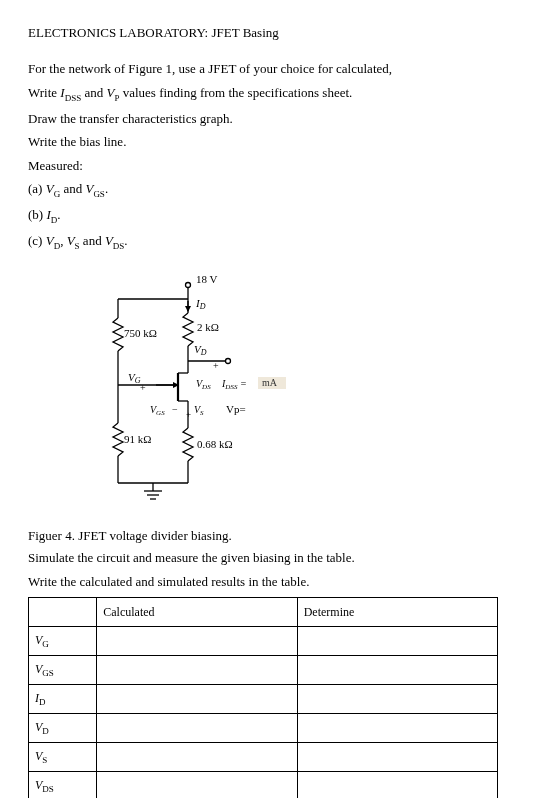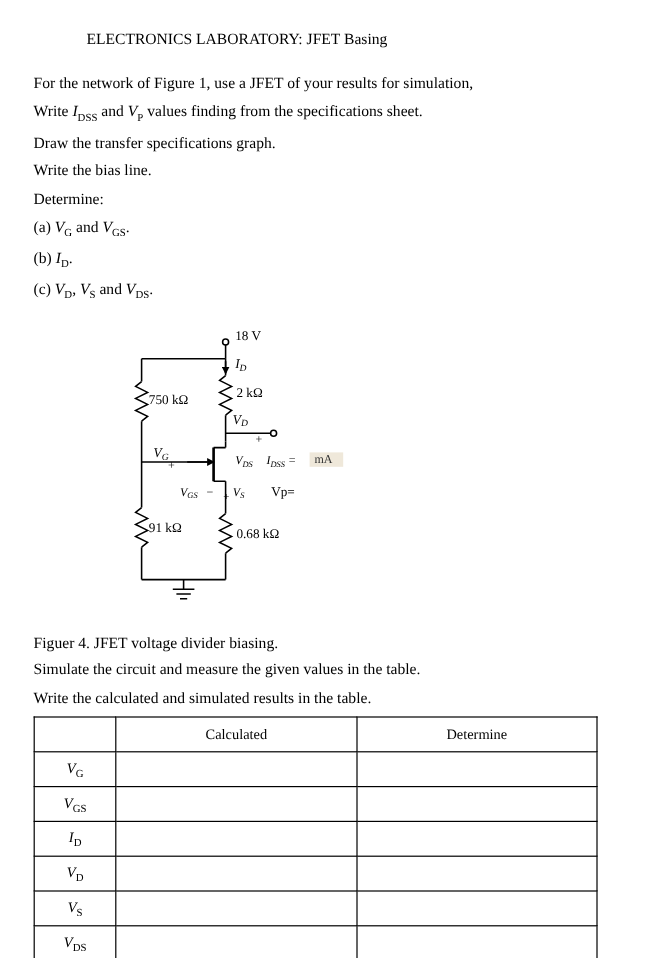--- a/index.html
+++ b/index.html
@@ -5,43 +5,43 @@
   body {
     font-family: "Times New Roman", Times, serif;
     font-size: 13px;
     margin: 0;
     padding: 25px 28px;
     width: 541px;
     box-sizing: border-box;
     color: #000;
     background: #fff;
   }
-  .title { font-size: 13px; margin-bottom: 18px; margin-left: 44px; }
+  .title { font-size: 13px; margin-bottom: 18px; }
   .para { margin: 4px 0; line-height: 1.5; }
   .subscn { font-size: 9px; vertical-align: sub; }
   .circuit-wrap { margin: 20px 0 20px 50px; position: relative; width: 300px; height: 235px; }
   .caption { margin: 6px 0 4px 0; }
   table.results { border-collapse: collapse; width: 470px; margin-top: 6px; }
-  table.results td { border: 1px solid #000; padding: 4px 6px; height: 20px; font-size: 12px; text-align: center; }
+  table.results td { border: 1px solid #000; padding: 4px 6px; height: 20px; font-size: 12px; }
   table.results td.rowlabel { width: 60px; }
   table.results td.header { width: 205px; }
   .ital { font-style: italic; }
 </style>
 </head>
 <body>
 
 <div class="title">ELECTRONICS LABORATORY: JFET Basing</div>
 
-<div class="para">For the network of Figure 1, use a JFET of your results for simulation,</div>
+<div class="para">For the network of Figure 1, use a JFET of your choice for calculated,</div>
 <div class="para">
   Write <span class="ital">I</span><span class="subscn">DSS</span> and <span class="ital">V</span><span class="subscn">P</span> values finding from the specifications sheet.
 </div>
-<div class="para">Draw the transfer specifications graph.</div>
+<div class="para">Draw the transfer characteristics graph.</div>
 <div class="para">Write the bias line.</div>
-<div class="para">Determine:</div>
+<div class="para">Measured:</div>
 <div class="para">
   (a) <span class="ital">V</span><span class="subscn">G</span> and <span class="ital">V</span><span class="subscn">GS</span>.
 </div>
 <div class="para">
   (b) <span class="ital">I</span><span class="subscn">D</span>.
 </div>
 <div class="para">
   (c) <span class="ital">V</span><span class="subscn">D</span>, <span class="ital">V</span><span class="subscn">S</span> and <span class="ital">V</span><span class="subscn">DS</span>.
 </div>
 
@@ -118,21 +118,21 @@
       <text x="108" y="144" font-size="9">+</text>
       <text x="116" y="140" font-style="italic" font-size="10">V<tspan font-size="7" dy="2">S</tspan></text>
       <text x="148" y="140" font-size="11">Vp=</text>
       <text x="46" y="170"><tspan>91 kΩ</tspan></text>
       <text x="119" y="175"><tspan>0.68 kΩ</tspan></text>
     </g>
   </svg>
 </div>
 
 <div class="caption">Figuer 4. JFET voltage divider biasing.</div>
-<div class="para">Simulate the circuit and measure the given values in the table.</div>
+<div class="para">Simulate the circuit and measure the given biasing in the table.</div>
 <div class="para">Write the calculated and simulated results in the table.</div>
 
 <table class="results">
   <tbody>
       <tr>
     <td class="rowlabel"></td>
     <td class="header">Calculated</td>
     <td class="header">Determine</td>
   </tr>
   <tr>

